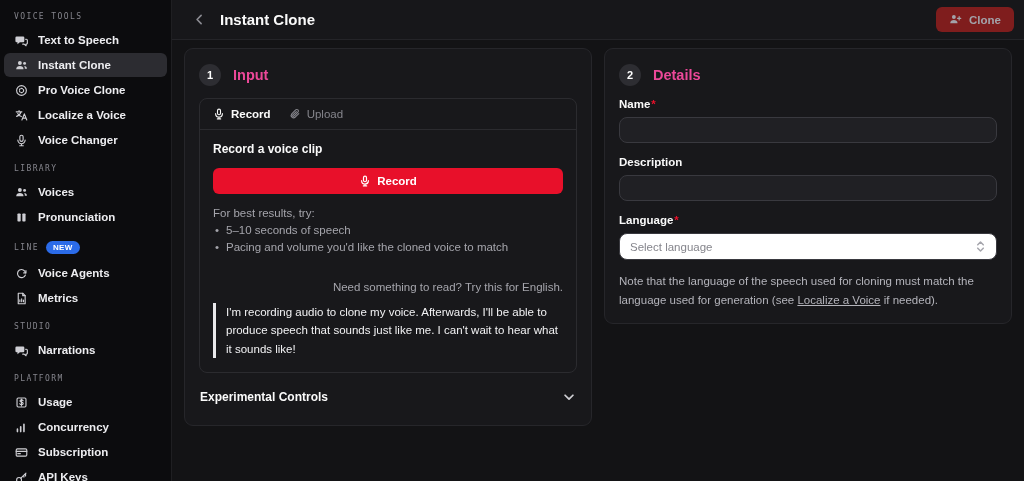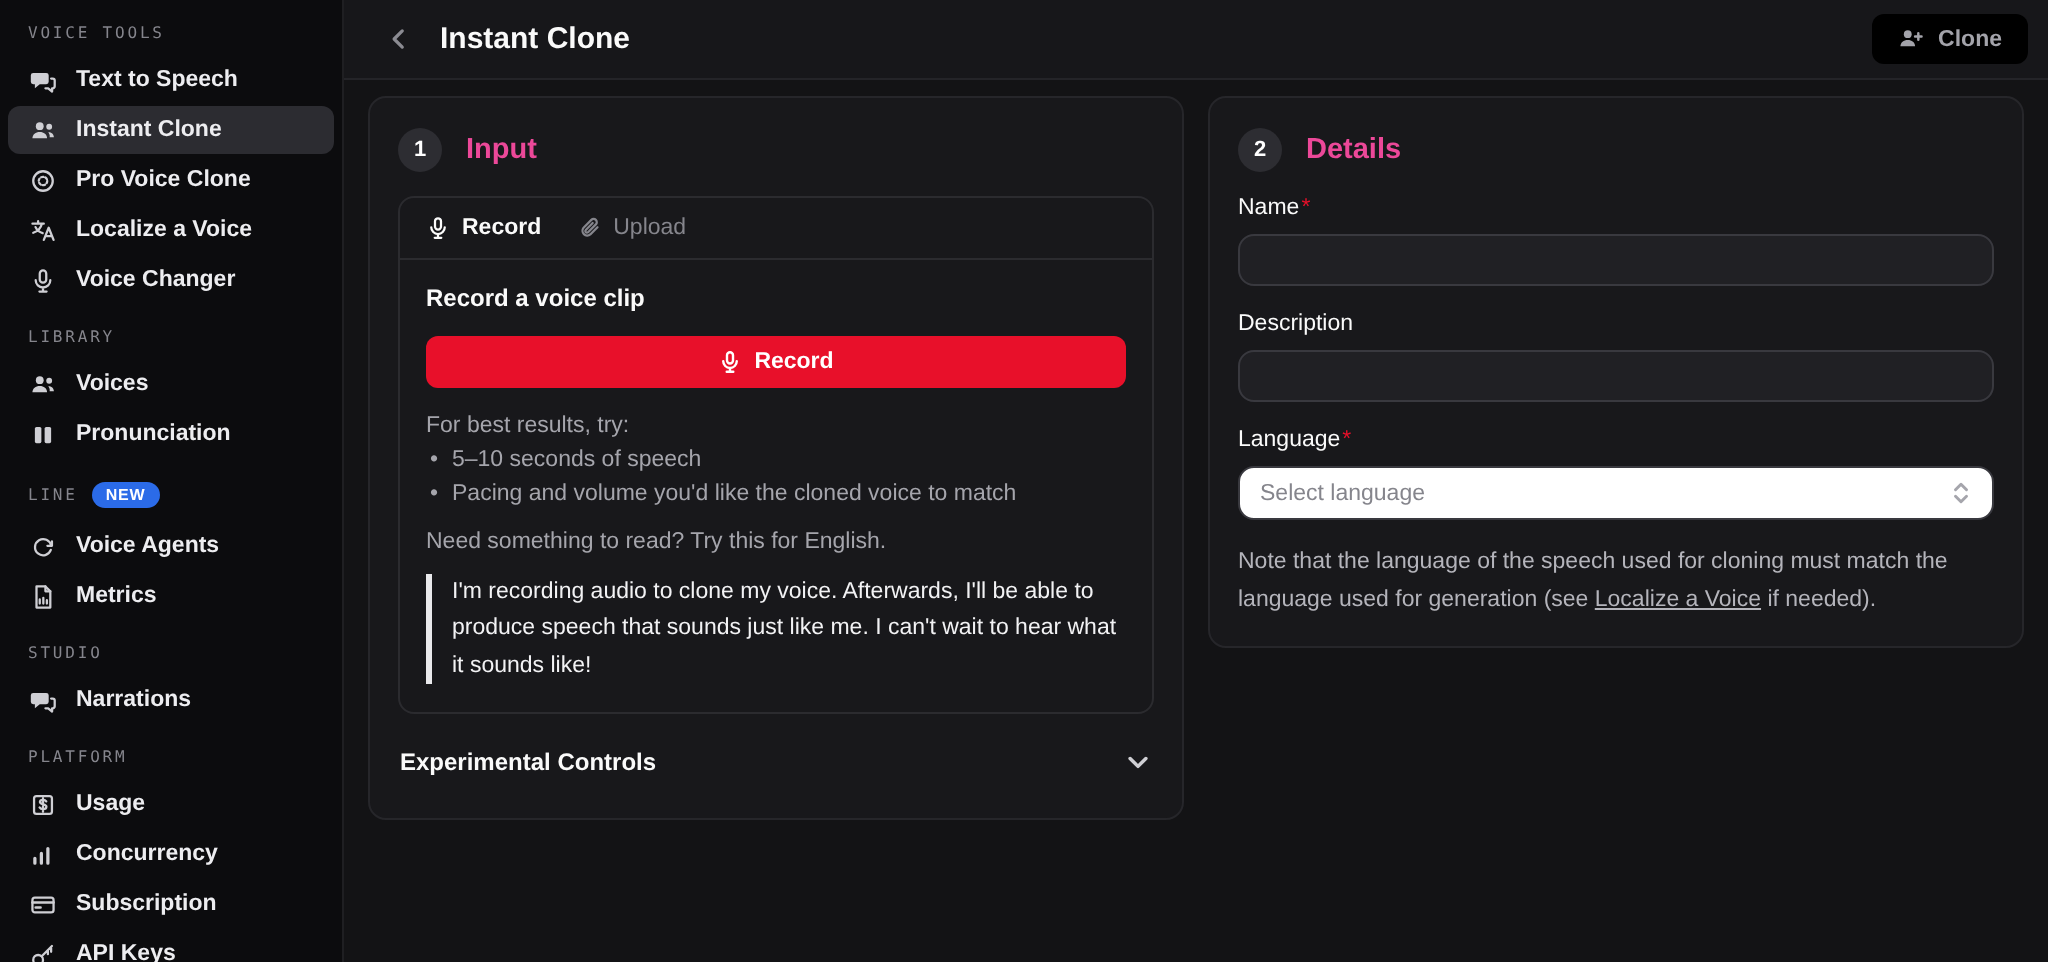--- a/index.html
+++ b/index.html
@@ -16,21 +16,21 @@
   .side-item .ic { width:14px; height:14px; display:flex; align-items:center; justify-content:center; flex:none; }
   .ic svg { width:13px; height:13px; stroke:#cfcfd4; fill:none; stroke-width:1.4; stroke-linecap:round; stroke-linejoin:round; }
   .ic svg .fill { fill:#cfcfd4; stroke:none; }
 
   
   .main { flex:1; display:flex; flex-direction:column; background:#131315; }
   .topbar { height:40px; min-height:40px; background:#17171a; border-bottom:1px solid #242428; display:flex; align-items:center; padding:0 10px 0 16px; }
   .back-btn { width:22px; height:22px; display:flex; align-items:center; justify-content:center; cursor:pointer; }
   .back-btn svg { width:13px; height:13px; stroke:#8b8b92; fill:none; stroke-width:2; stroke-linecap:round; stroke-linejoin:round; }
   .page-title { font-size:15px; font-weight:700; color:#fafafa; margin-left:10px; }
-  .clone-btn { margin-left:auto; display:flex; align-items:center; gap:7px; background:#000000; border:none; border-radius:6px; padding:6px 13px; font-size:11.5px; font-weight:700; color:#a3a3aa; cursor:pointer; font-family:"Liberation Sans",sans-serif; }
+  .clone-btn { margin-left:auto; display:flex; align-items:center; gap:7px; background:#7f1d1d; border:none; border-radius:6px; padding:6px 13px; font-size:11.5px; font-weight:700; color:#a3a3aa; cursor:pointer; font-family:"Liberation Sans",sans-serif; }
   .clone-btn svg { width:13px; height:13px; stroke:#a3a3aa; fill:none; stroke-width:1.5; stroke-linecap:round; }
   .clone-btn svg .fill { fill:#a3a3aa; stroke:none; }
 
   .content { flex:1; display:flex; align-items:flex-start; gap:12px; padding:8px 12px; }
   .panel { width:408px; background:#18181b; border:1px solid #26262a; border-radius:9px; padding:13px 14px; }
   .panel-head { display:flex; align-items:center; gap:12px; margin:2px 0 12px; }
   .step-circle { width:22px; height:22px; border-radius:50%; background:#2d2d32; display:flex; align-items:center; justify-content:center; font-size:11px; font-weight:700; color:#fff; }
   .panel-title { font-size:14.5px; font-weight:700; color:#ec4899; }
 
   
@@ -43,28 +43,28 @@
   .tab.inactive { color:#85858c; font-weight:400; }
   .tab.inactive svg { stroke:#85858c; }
   .rec-body { padding:12px 13px 14px; }
   .rec-heading { font-size:12px; font-weight:700; color:#fafafa; margin-bottom:12px; }
   .record-btn { width:100%; height:26px; background:#e8102a; border:none; border-radius:6px; color:#fff; font-size:11.5px; font-weight:700; display:flex; align-items:center; justify-content:center; gap:6px; cursor:pointer; font-family:"Liberation Sans",sans-serif; }
   .record-btn svg { width:12px; height:12px; stroke:#fff; fill:none; stroke-width:1.6; stroke-linecap:round; stroke-linejoin:round; }
   .tips-title { font-size:11.5px; color:#a5a5ac; margin:13px 0 5px; }
   .tips { list-style:none; }
   .tips li { font-size:11.5px; color:#a5a5ac; margin-bottom:5px; padding-left:13px; position:relative; }
   .tips li::before { content:"•"; position:absolute; left:2px; color:#a5a5ac; }
-  .read-prompt { font-size:11.5px; color:#a5a5ac; margin:12px 0 10px; }
+  .read-prompt { font-size:11.5px; color:#a5a5ac; margin:28px 0 10px;text-align:right; }
   .sample-quote { border-left:3px solid #e9e9ec; padding-left:10px; font-size:11.5px; line-height:1.6; color:#f2f2f4; }
   .exp-row { display:flex; align-items:center; justify-content:space-between; padding:17px 1px 8px; cursor:pointer; }
   .exp-label { font-size:12px; font-weight:700; color:#fafafa; }
   .exp-row svg { width:14px; height:14px; stroke:#cfcfd4; fill:none; stroke-width:2; stroke-linecap:round; stroke-linejoin:round; }
 
   
-  .field-label { font-size:11.5px; font-weight:400; color:#fafafa; margin-bottom:7px; }
+  .field-label { font-size:11.5px; font-weight:700; color:#fafafa; margin-bottom:7px; }
   .req { color:#e8102a; margin-left:1px; }
   .text-input { width:100%; height:26px; background:#202024; border:1px solid #39393f; border-radius:8px; margin-bottom:13px; color:#ededf0; font-size:11.5px; padding:0 10px; font-family:"Liberation Sans",sans-serif; outline:none; }
   .select-box { width:100%; height:27px; background:#ffffff; border:1px solid #39393f; border-radius:8px; display:flex; align-items:center; justify-content:space-between; padding:0 10px; margin-bottom:12px; cursor:pointer; }
   .select-placeholder { font-size:11.5px; color:#85858c; }
   .select-box svg { width:11px; height:13px; stroke:#a5a5ac; fill:none; stroke-width:1.6; stroke-linecap:round; stroke-linejoin:round; }
   .note { font-size:11.5px; line-height:1.65; color:#b4b4bb; margin-top:2px; }
   .note a { color:#b4b4bb; text-decoration:underline; cursor:pointer; }
 </style>
 </head>
 <body>

